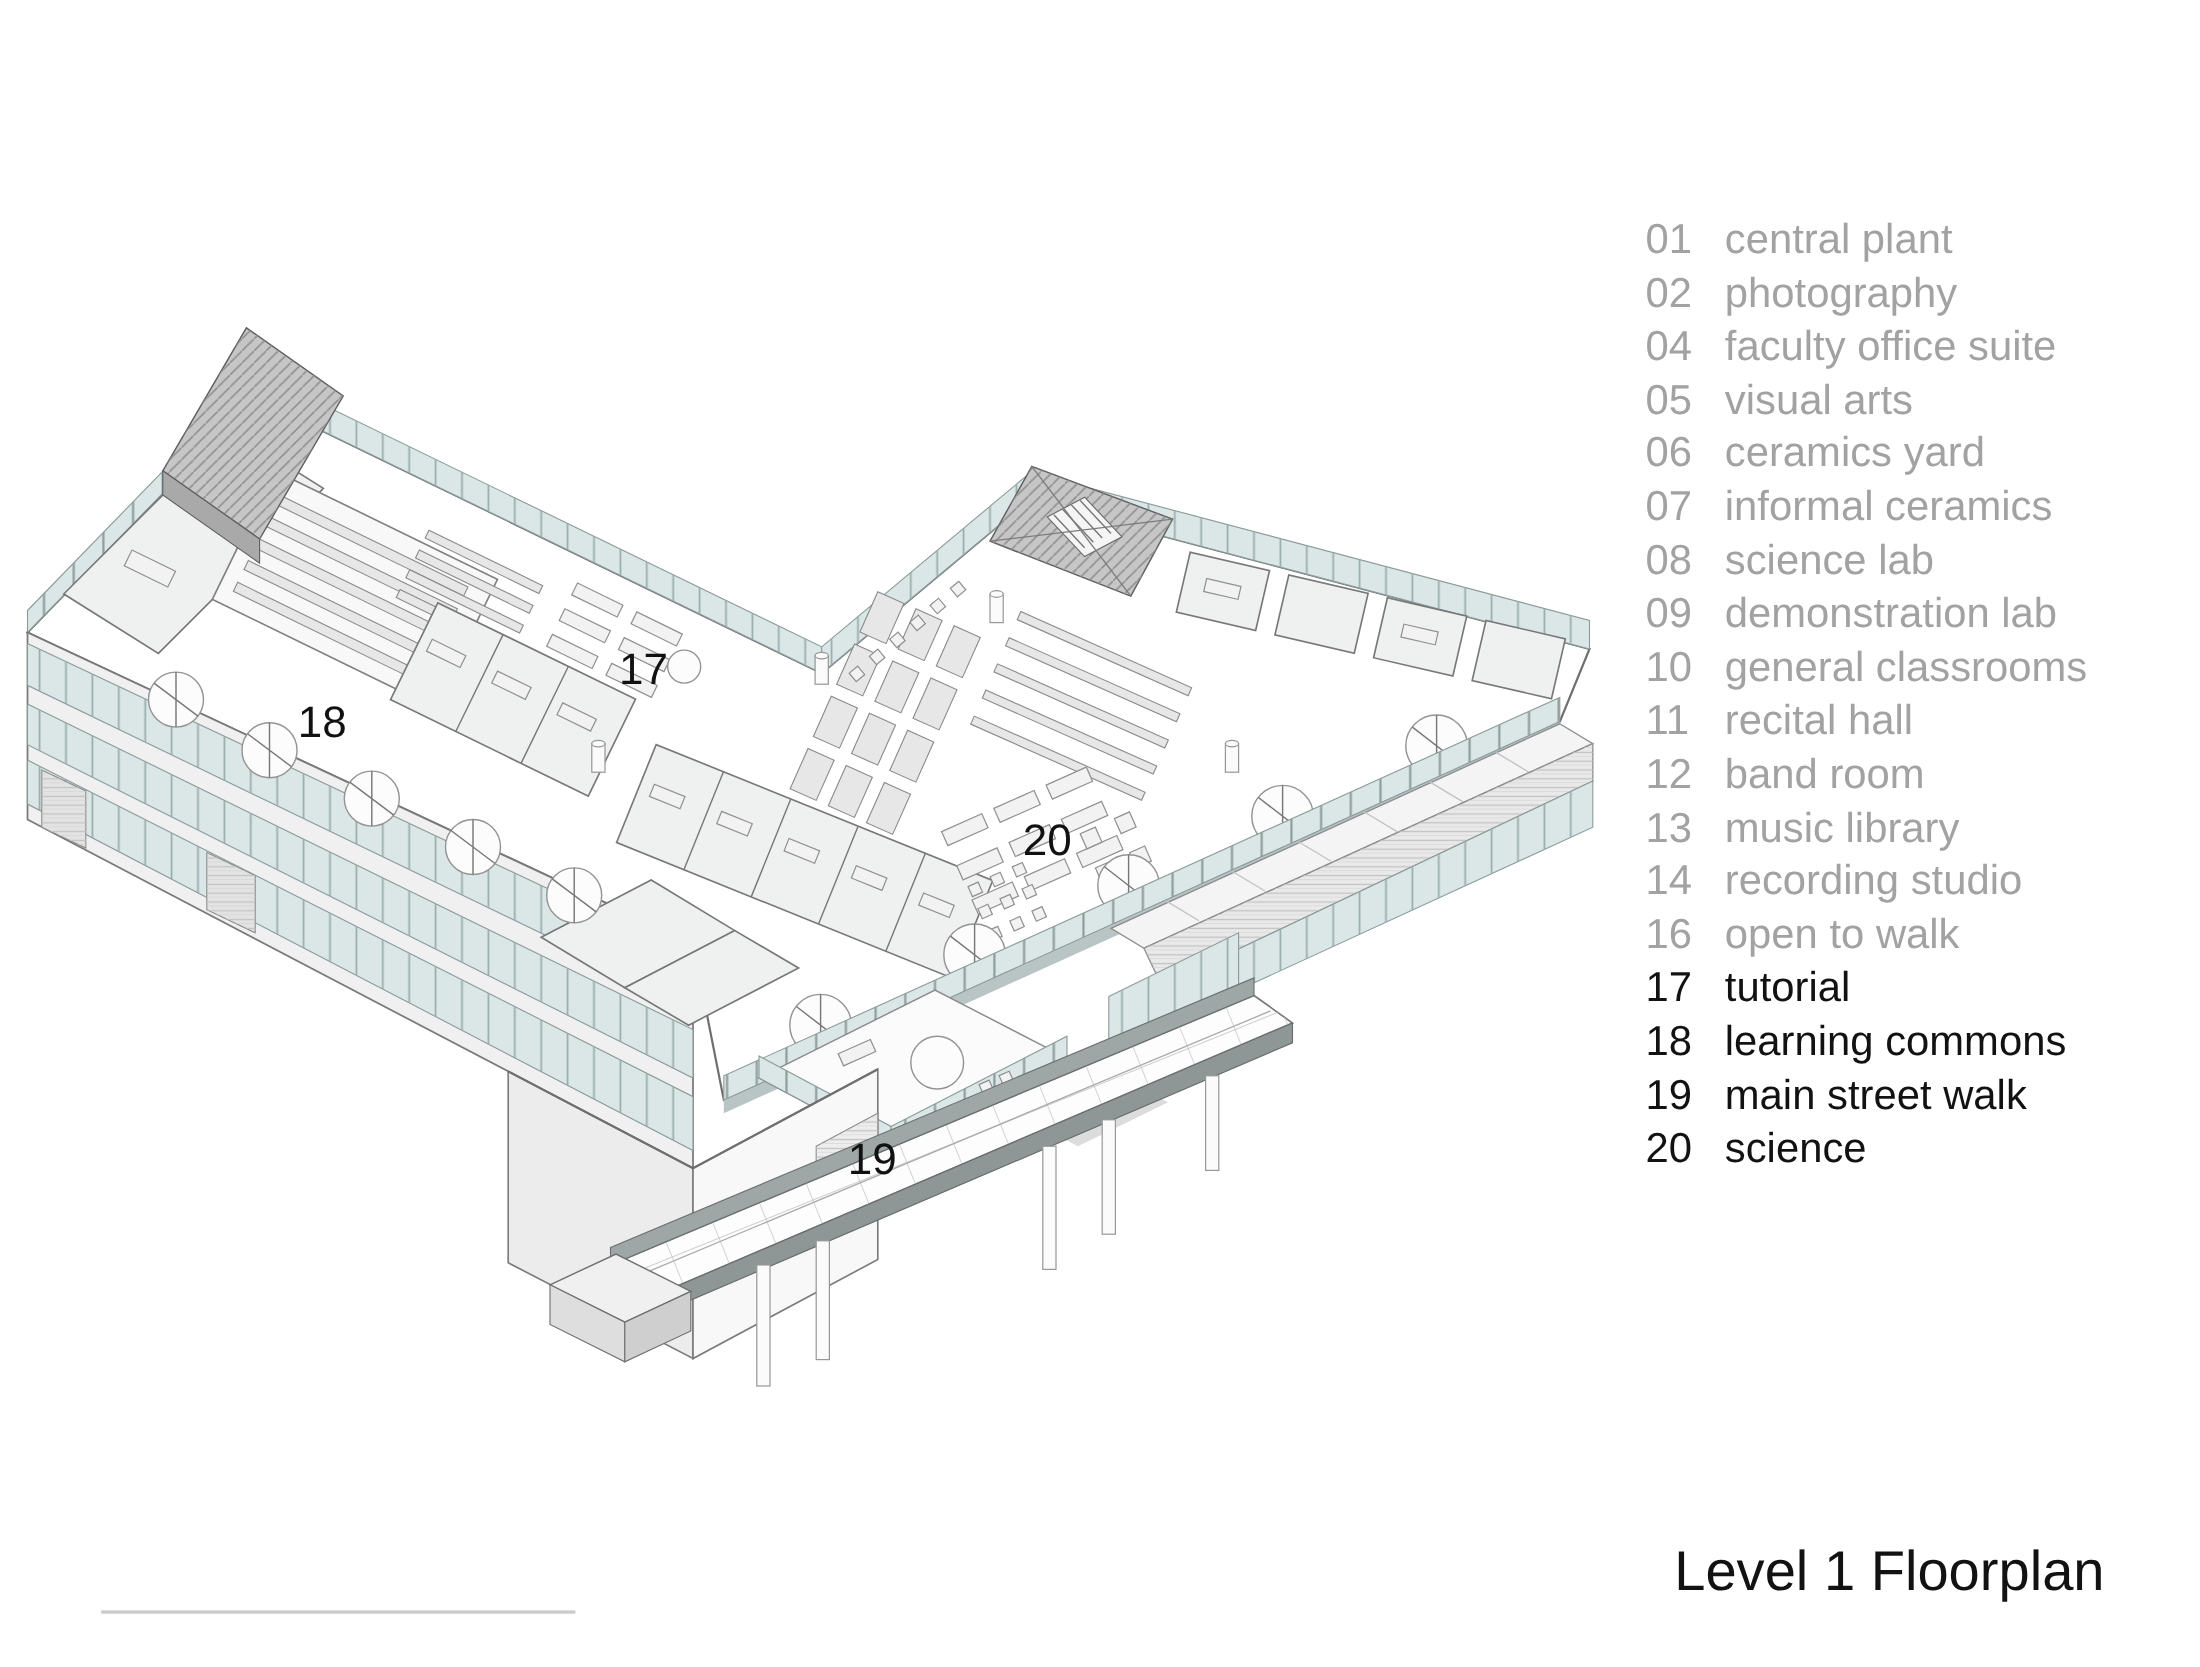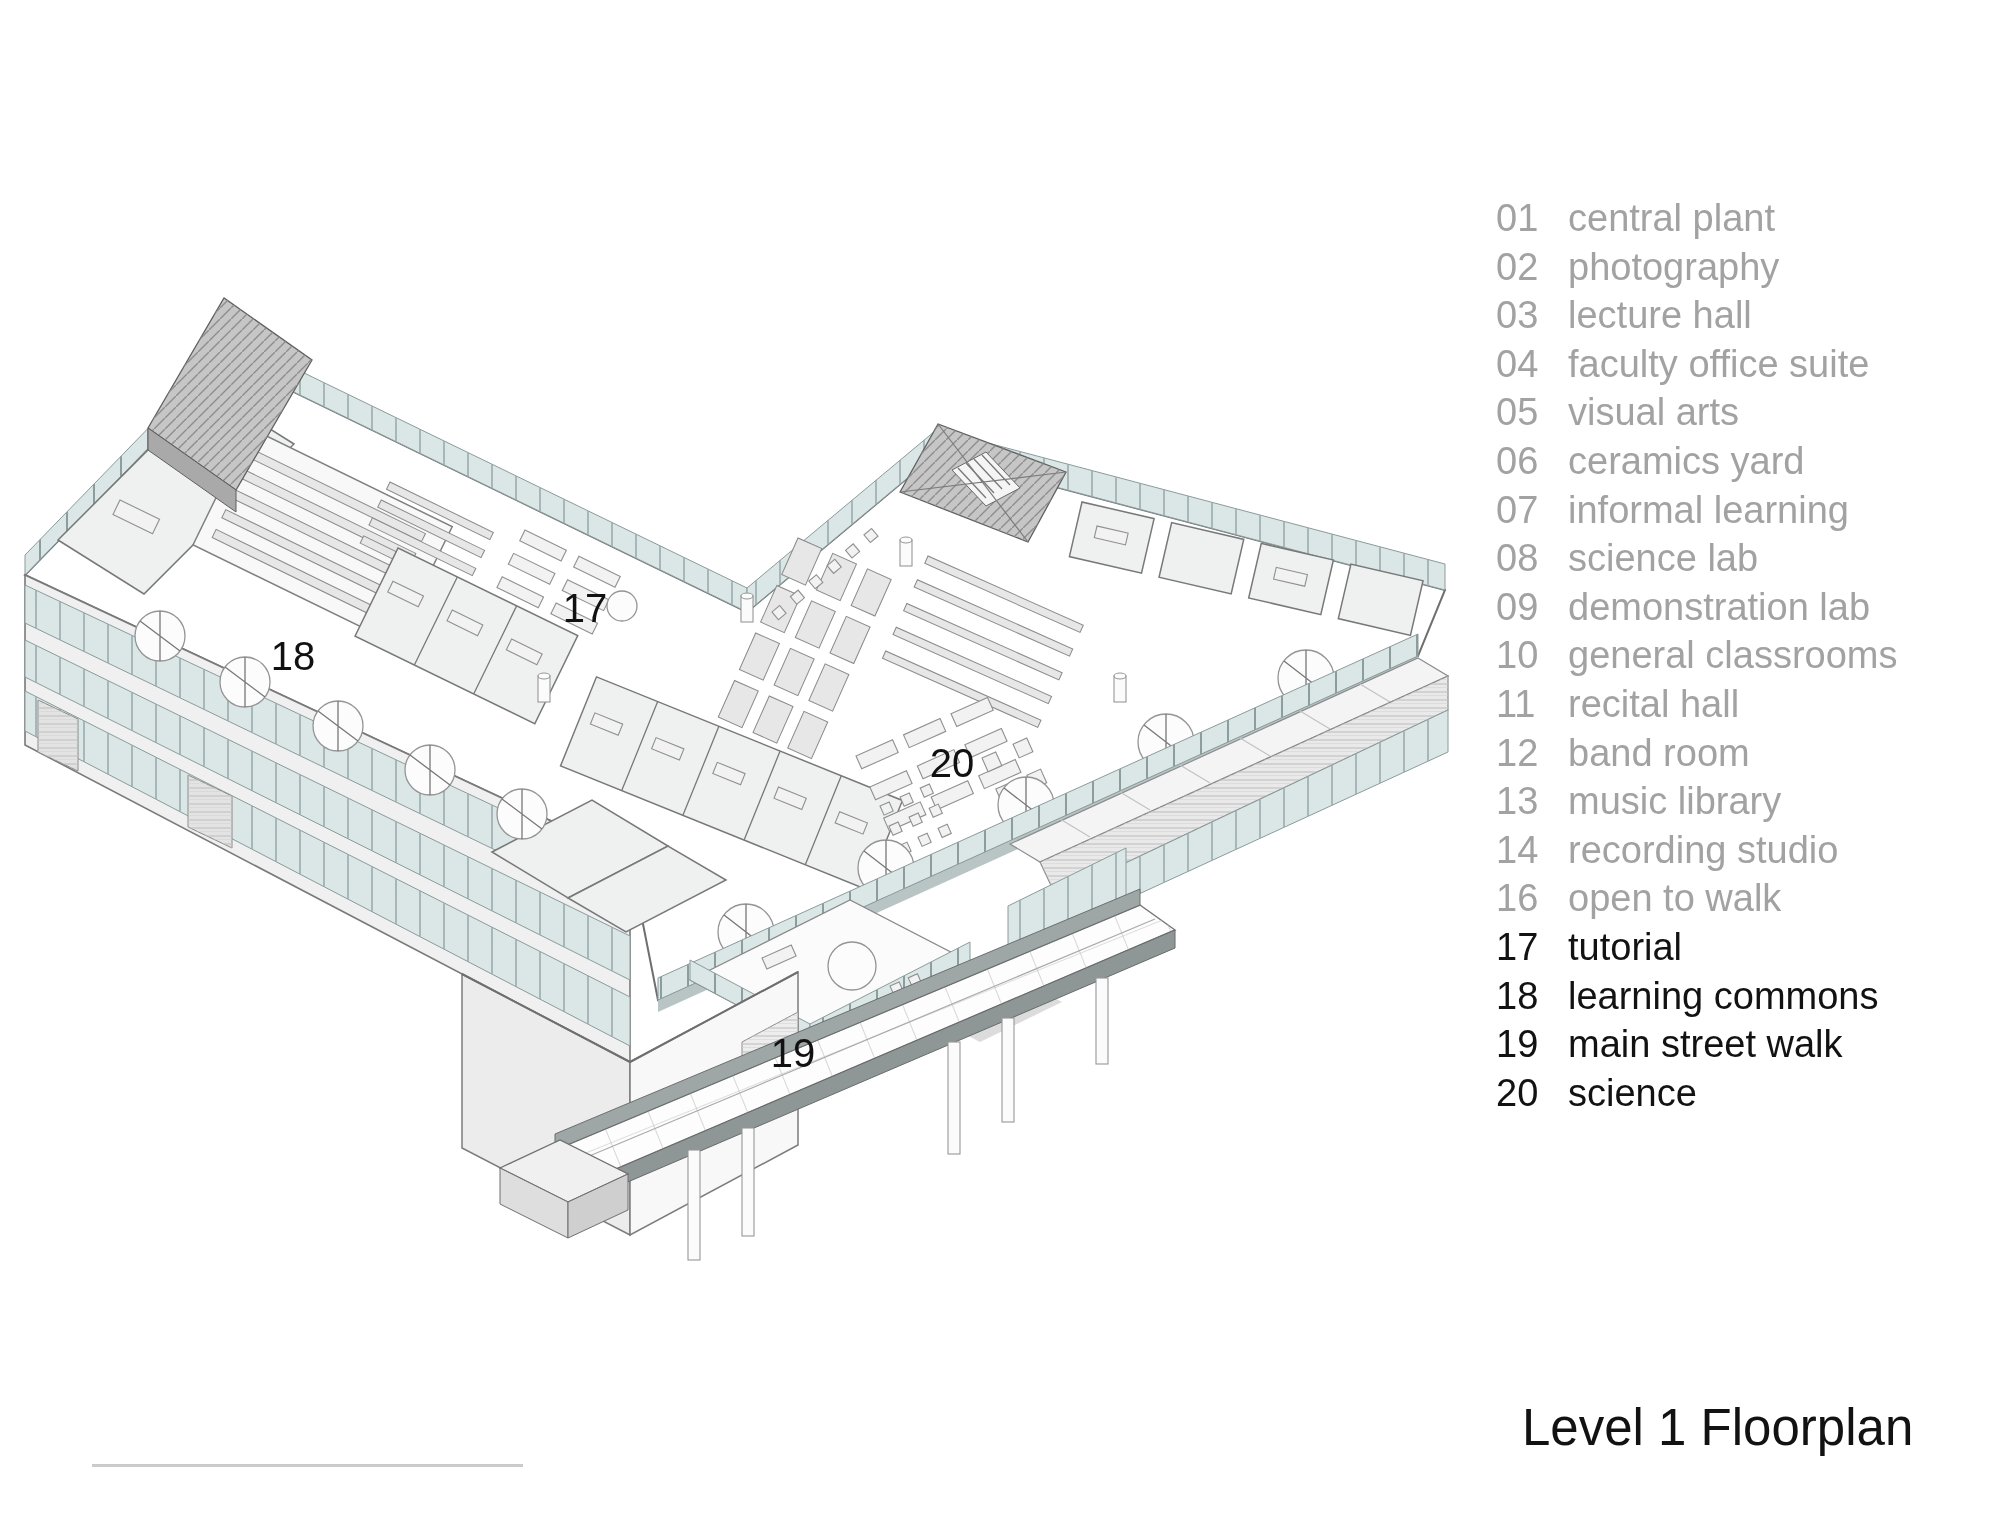--- a/index.html
+++ b/index.html
@@ -389,38 +389,34 @@
 <div class="legend">
   <div class="legend-row">
         <span class="num">01</span>
         <span class="lab">central plant</span>
       </div>
   <div class="legend-row">
         <span class="num">02</span>
         <span class="lab">photography</span>
       </div>
   <div class="legend-row">
-        <span class="num">03</span>
-        <span class="lab">lecture hall</span>
-      </div>
-  <div class="legend-row">
         <span class="num">04</span>
         <span class="lab">faculty office suite</span>
       </div>
   <div class="legend-row">
         <span class="num">05</span>
         <span class="lab">visual arts</span>
       </div>
   <div class="legend-row">
         <span class="num">06</span>
         <span class="lab">ceramics yard</span>
       </div>
   <div class="legend-row">
         <span class="num">07</span>
-        <span class="lab">informal learning</span>
+        <span class="lab">informal ceramics</span>
       </div>
   <div class="legend-row">
         <span class="num">08</span>
         <span class="lab">science lab</span>
       </div>
   <div class="legend-row">
         <span class="num">09</span>
         <span class="lab">demonstration lab</span>
       </div>
   <div class="legend-row">

